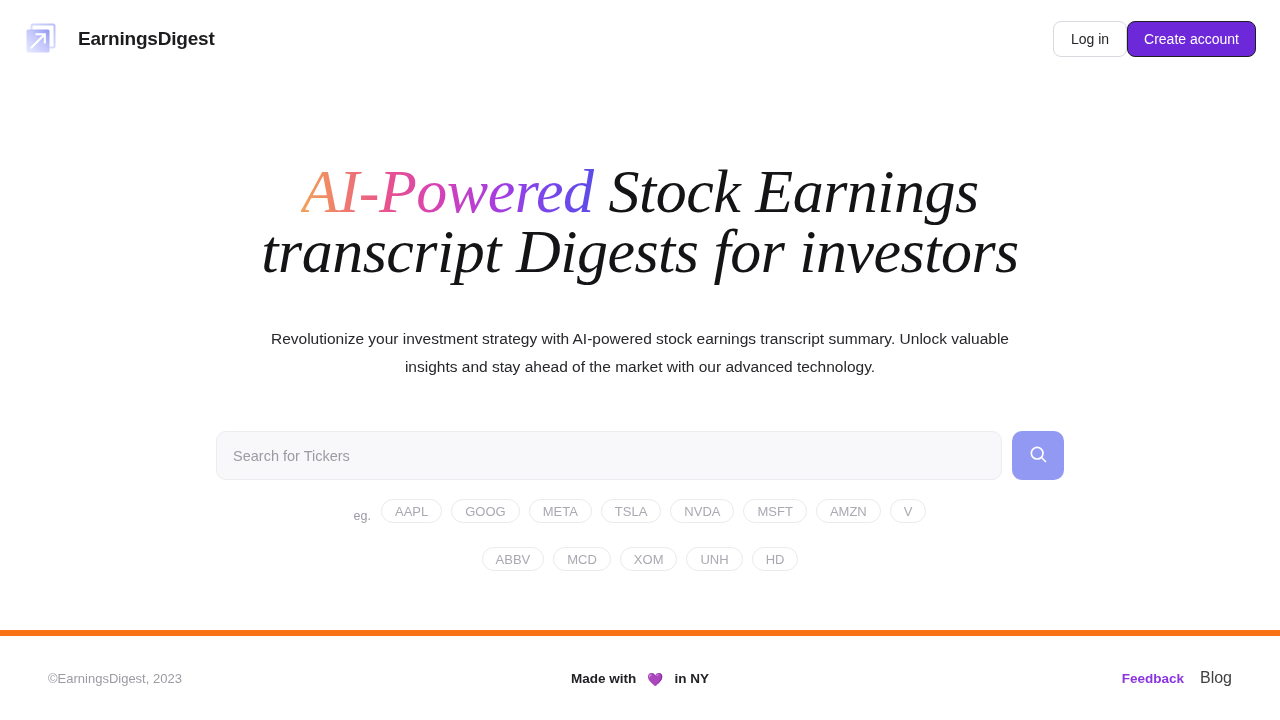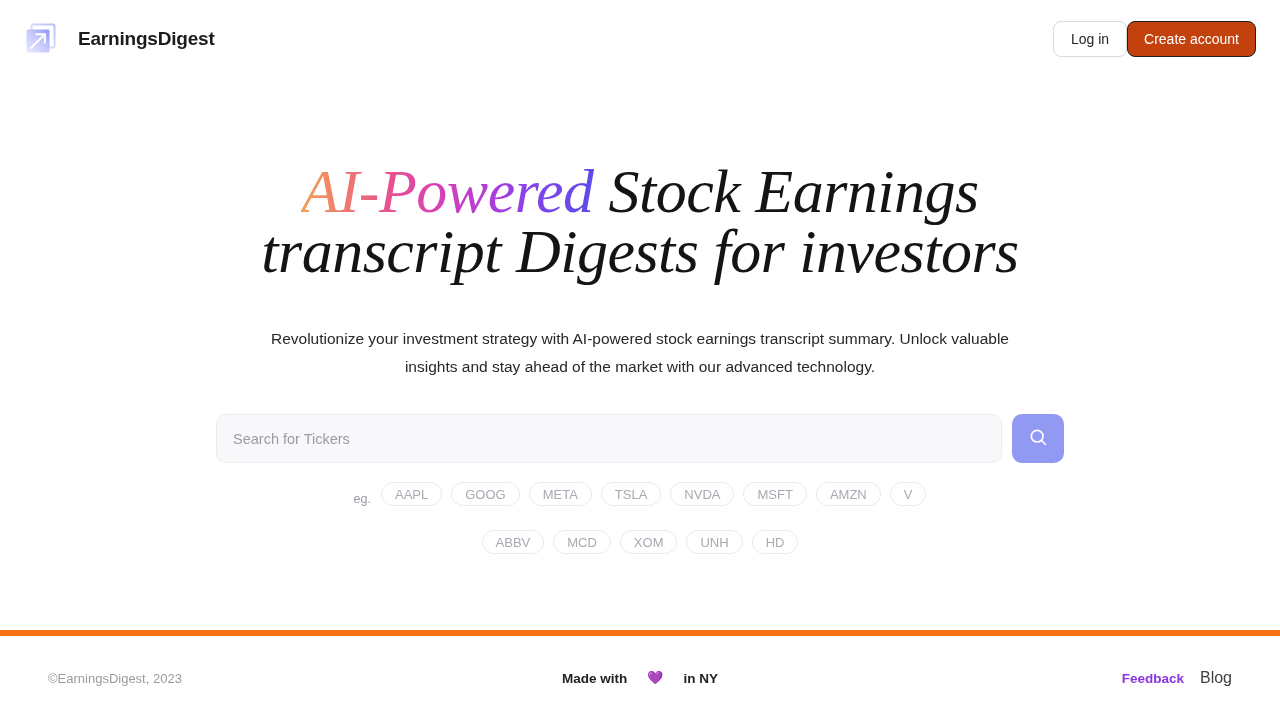--- a/index.html
+++ b/index.html
@@ -71,21 +71,21 @@
     align-items: center;
     justify-content: center;
     line-height: 1;
   }
 
   .btn-create {
     height: 36px;
     padding: 0 16px;
     border: 1px solid #1f1f23;
     border-radius: 8px;
-    background: #c2410c;
+    background: #6d28d9;
     font-family: "Liberation Sans", sans-serif;
     font-size: 14px;
     font-weight: 400;
     color: #ffffff;
     cursor: pointer;
     display: flex;
     align-items: center;
     justify-content: center;
     line-height: 1;
   }
@@ -131,21 +131,21 @@
     margin-top: 44px;
     text-align: center;
     font-size: 15.5px;
     line-height: 28px;
     color: #27272c;
     font-weight: 400;
   }
 
   
   .search-row {
-    margin-top: 33px;
+    margin-top: 50px;
     width: 848px;
     display: flex;
     align-items: center;
     gap: 10px;
   }
 
   .search-input {
     flex: 1 1 auto;
     height: 49px;
     border: 1px solid #ececf0;
@@ -228,22 +228,22 @@
     display: flex;
     justify-content: center;
     pointer-events: none;
   }
 
   .footer-made {
     font-size: 13.5px;
     font-weight: 600;
     color: #222226;
     display: inline-flex;
-    align-items: flex-start;
-    gap: 20px;
+    align-items: flex-end;
+    gap: 11px;
     pointer-events: auto;
   }
 
   .heart { font-size: 13px; line-height: 1; color: #8b34e0; }
 
   .footer-right {
     margin-left: auto;
     display: flex;
     align-items: center;
     gap: 16px;

